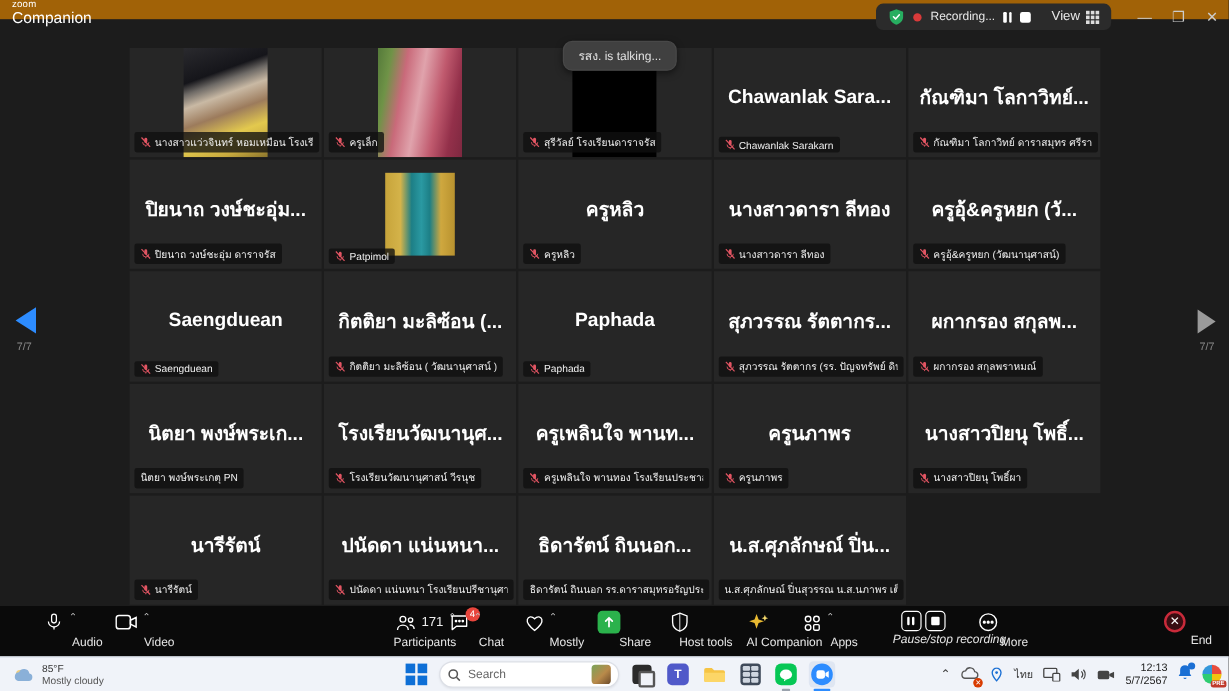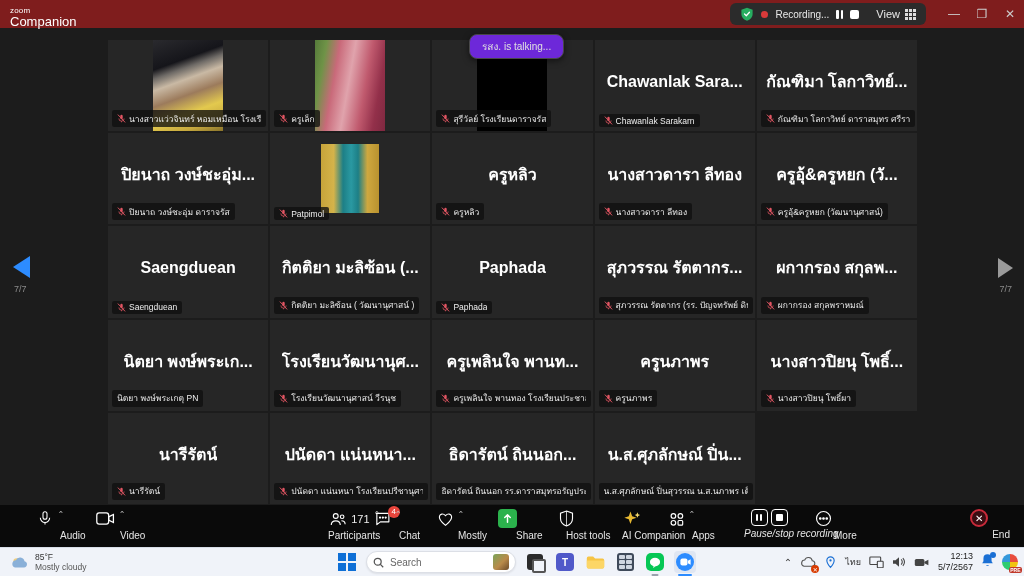--- a/index.html
+++ b/index.html
@@ -1,20 +1,20 @@
 <!DOCTYPE html>
 <html><head>
 <meta charset="utf-8">
 <style>
   * { margin:0; padding:0; box-sizing:border-box; }
   html,body { width:1024px; height:576px; overflow:hidden; }
   body { font-family:"Liberation Sans","DejaVu Sans",sans-serif; background:#1c1c1c; position:relative; }
 
   
-  .titlebar { position:absolute; top:0; left:0; width:1024px; height:28px; background:#7f1d1d; display:flex; align-items:flex-end; }
+  .titlebar { position:absolute; top:0; left:0; width:1024px; height:16px; background:#a16207; display:flex; align-items:flex-start; }
   .logo { padding-left:10px; color:#fff; line-height:1; }
   .logo .l1 { font-size:8px; display:block; letter-spacing:.2px; }
   .logo .l2 { font-size:13px; display:block; font-weight:500; }
   .tb-right { position:absolute; right:0; top:0; height:28px; display:flex; align-items:center; }
   .rec-pill { height:22px; background:#2b2b2b; border-radius:6px; display:flex; align-items:center; gap:7px; padding:0 10px; margin-right:14px; }
   .shield-ic { width:14px; height:14px; }
   .rec-dot { width:7px; height:7px; border-radius:50%; background:#d93a3a; display:inline-block; }
   .rec-txt { color:#e8e8e8; font-size:10px; }
   .pause-glyph { display:inline-flex; gap:2px; }
   .pause-glyph i { width:2.5px; height:9px; background:#fff; border-radius:1px; }
@@ -40,21 +40,21 @@
   .nlabel .txt { color:#efefef; font-size:8.5px; white-space:nowrap; overflow:hidden; }
   .mic-mut { flex:0 0 auto; display:flex; }
 
   
   .arrow-left { position:absolute; left:13px; top:256px; width:0; height:0; border-top:11px solid transparent; border-bottom:11px solid transparent; border-right:17px solid #2d8cff; }
   .arrow-right { position:absolute; right:11px; top:258px; width:0; height:0; border-top:10px solid transparent; border-bottom:10px solid transparent; border-left:15px solid #9a9a9a; }
   .pager-l { position:absolute; left:14px; top:284px; color:#8a8a8a; font-size:9px; }
   .pager-r { position:absolute; right:12px; top:284px; color:#8a8a8a; font-size:9px; }
 
   
-  .talking { position:absolute; left:469px; top:34px; background:#6d28d9; border:1px solid #484848; border-radius:8px; padding:4px 12px; color:#e0e0e0; font-size:10px; white-space:nowrap; box-shadow:0 2px 6px rgba(0,0,0,.5); }
+  .talking { position:absolute; left:469px; top:34px; background:#404040; border:1px solid #484848; border-radius:8px; padding:4px 12px; color:#e0e0e0; font-size:10px; white-space:nowrap; box-shadow:0 2px 6px rgba(0,0,0,.5); }
 
   
   .toolbar { position:absolute; left:0; top:505px; width:1024px; height:42px; background:#0a0a0a; }
   .tool { position:absolute; top:4px; display:flex; flex-direction:column; align-items:center; gap:2px; color:#e8e8e8; }
   .tool .lbl { font-size:10px; white-space:nowrap; color:#e6e6e6;margin-left:44px; }
   .icon-row { display:flex; align-items:center; gap:4px; height:19px; position:relative; }
   .chev { color:#bdbdbd; font-size:8px; transform:translateY(-4px); }
   .count { font-size:11px; color:#eee; }
   .badge { position:absolute; top:-5px; right:-9px; background:#e8453c; color:#fff; font-size:8px; min-width:12px; height:12px; border-radius:7px; display:flex; align-items:center; justify-content:center; padding:0 2px; }
   .share-ic { width:19px; height:19px; background:#2bb24c; border-radius:4px; display:flex; align-items:center; justify-content:center; }

